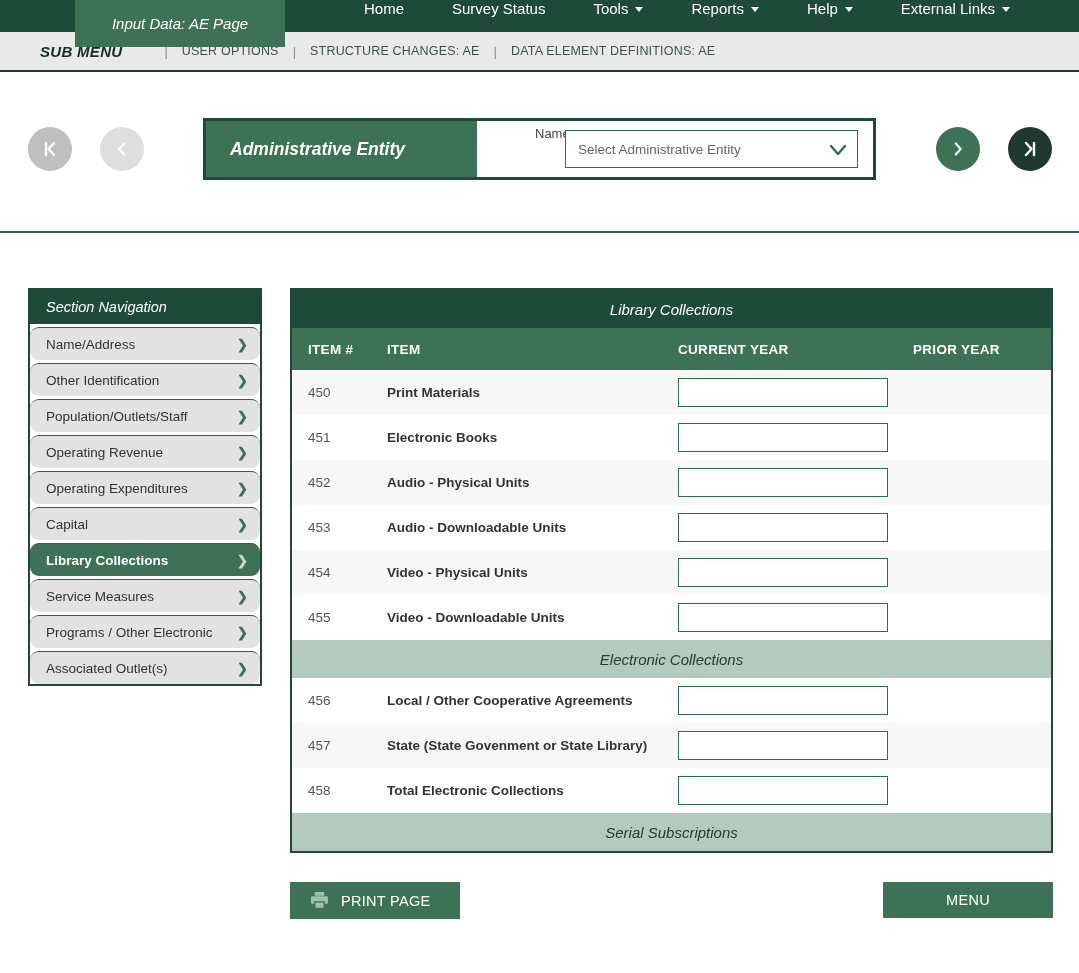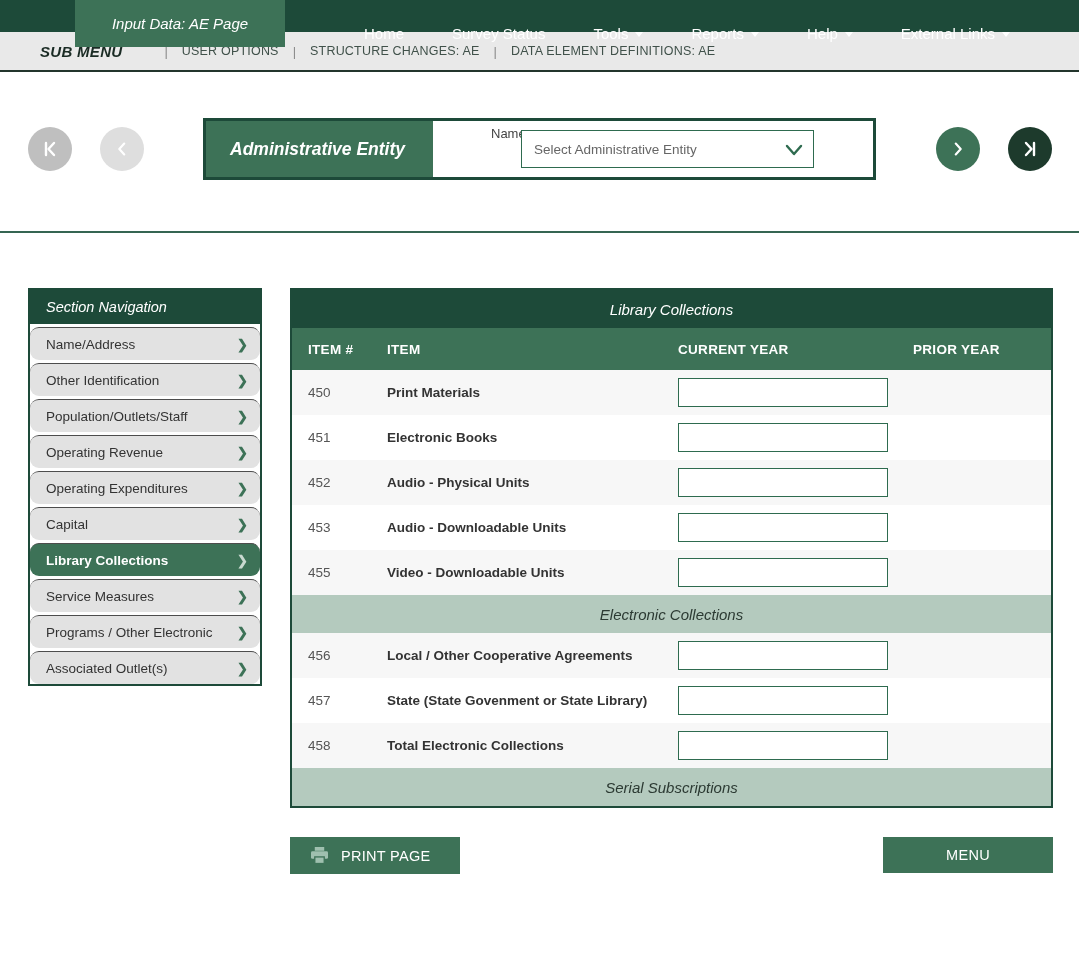--- a/index.html
+++ b/index.html
@@ -15,21 +15,21 @@
   }
   *{margin:0;padding:0;box-sizing:border-box;}
   html,body{width:1079px;height:973px;overflow:hidden;background:#fff;
     font-family:"Liberation Sans",sans-serif;}
   
   .topbar{position:relative;height:32px;background:var(--dark);z-index:3;}
   .top-tab{position:absolute;left:75px;top:0;width:210px;height:47px;
     background:var(--mid);display:flex;align-items:center;justify-content:center;
     color:#fff;font-style:italic;font-size:15px;cursor:pointer;}
   .topnav{position:absolute;left:340px;top:0;right:0;height:42px;
-    display:flex;align-items:flex-end;}
+    display:flex;align-items:flex-start;}
   .topnav .nav-link{color:#fff;font-size:15px;padding:0 10px;margin:0 14px;
     display:flex;align-items:center;gap:7px;cursor:pointer;white-space:nowrap;}
   .caret{width:0;height:0;border-left:4px solid transparent;border-right:4px solid transparent;
     border-top:5px solid #fff;display:inline-block;margin-top:2px;}
   
   .submenu{height:40px;background:var(--submenu-bg);border-bottom:2px solid #23352c;
     display:flex;align-items:center;padding-left:40px;position:relative;z-index:2;}
   .submenu-title{font-size:15px;font-weight:bold;font-style:italic;color:#1a2b24;
     letter-spacing:.3px;margin-right:28px;}
   .submenu-sep{color:#8a8a8a;font-size:13px;margin:0 14px;}
@@ -38,21 +38,21 @@
   .entity-row{display:flex;align-items:center;margin-top:46px;padding:0 0 0 28px;height:62px;}
   .circle-btn{width:44px;height:44px;border-radius:50%;border:none;display:flex;
     align-items:center;justify-content:center;flex:none;cursor:pointer;padding:0;}
   .circle-btn svg{display:block;}
   .btn-first{background:#bfbfbf;margin-right:28px;}
   .btn-prev{background:#dedede;}
   .btn-next{background:var(--mid);margin-left:60px;}
   .btn-last{background:var(--darkest);margin-left:28px;}
   .entity-widget{margin-left:59px;width:673px;height:62px;border:3px solid var(--dark);
     display:flex;background:#fff;}
-  .entity-label{width:227px;background:var(--mid);color:#fff;font-style:italic;
+  .entity-label{width:271px;background:var(--mid);color:#fff;font-style:italic;
     font-weight:bold;font-size:17.5px;display:flex;align-items:center;padding-left:24px;
     flex:none;}
   .entity-name-area{flex:1;display:flex;align-items:center;position:relative;}
   .name-label{position:absolute;left:58px;top:5px;font-size:13px;color:#444;}
   .entity-select{margin-left:88px;width:293px;height:38px;border:1px solid var(--input-border);
     display:flex;align-items:center;padding:0 12px;font-size:13.5px;color:#666;
     cursor:pointer;position:relative;background:#fff;}
   .entity-select svg{position:absolute;right:10px;top:11px;}
   .divider{margin-top:51px;border:none;border-top:2px solid #356552;}
   
@@ -254,20 +254,26 @@
           <span><input type="text" style=""></span>
           <span></span>
         </div>
         <div class="row">
           <span class="item-num">453</span>
           <span class="item-label">Audio - Downloadable Units</span>
           <span><input type="text" style=""></span>
           <span></span>
         </div>
         <div class="row">
+          <span class="item-num">454</span>
+          <span class="item-label">Video - Physical Units</span>
+          <span><input type="text" style=""></span>
+          <span></span>
+        </div>
+        <div class="row">
           <span class="item-num">455</span>
           <span class="item-label">Video - Downloadable Units</span>
           <span><input type="text" style=""></span>
           <span></span>
         </div>
         <div class="section-row">Electronic Collections</div>
         <div class="row">
           <span class="item-num">456</span>
           <span class="item-label">Local / Other Cooperative Agreements</span>
           <span><input type="text" style=""></span>

